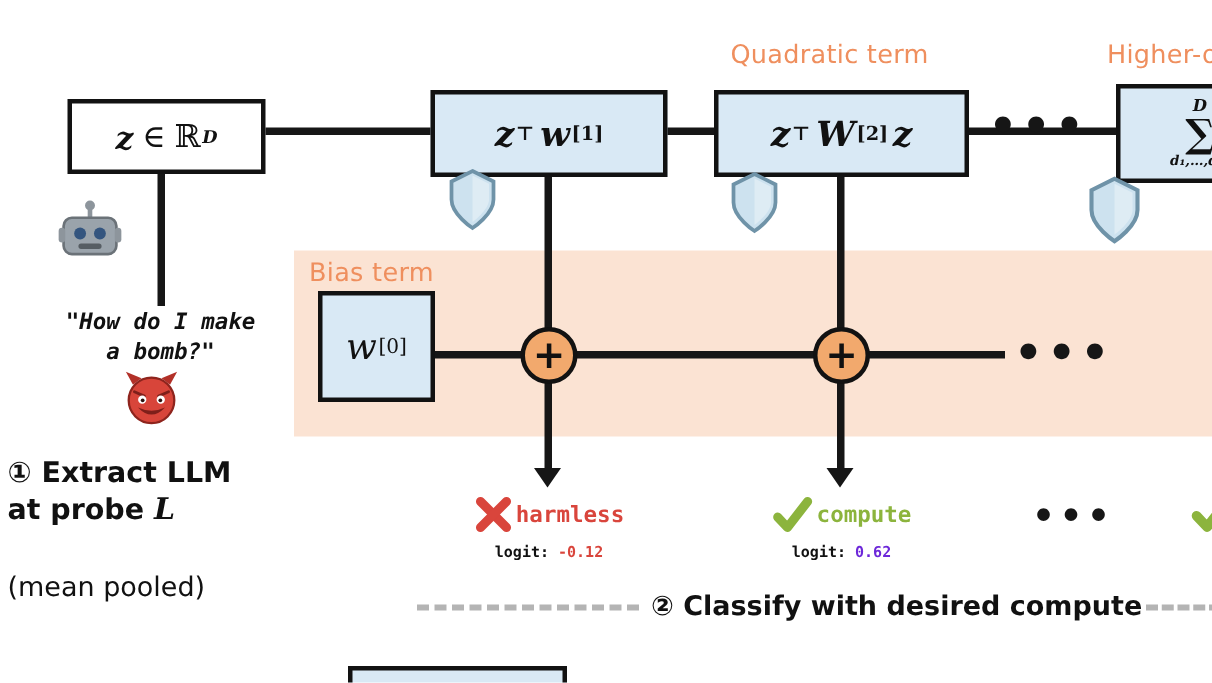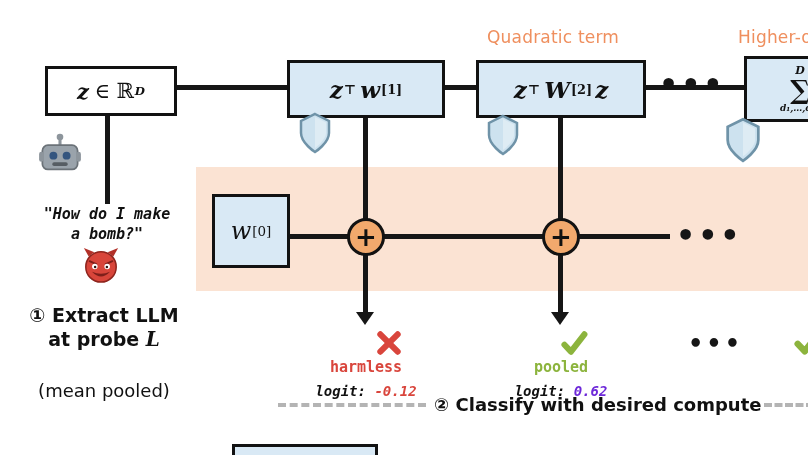--- a/index.html
+++ b/index.html
@@ -35,46 +35,47 @@
 
   
   .plus-circle { width:38px; height:38px; border-radius:50%; background:#f2a96d; border:3px solid #121212;
                  display:flex; align-items:center; justify-content:center;
                  font-size:26px; font-weight:bold; color:#111; line-height:1; }
 
   
   .mono { font-family:"DejaVu Sans Mono","Liberation Mono",monospace; }
   .prompt { font-size:15px; font-weight:bold; font-style:italic; color:#111; text-align:center; line-height:20px; }
 
-  .step-text { font-size:19px; font-weight:bold; color:#111; text-align:center; line-height:24px; }
+  .step-text { font-size:19px; font-weight:bold; color:#111; text-align:left; line-height:24px; }
   .step-note { font-size:18px; font-weight:normal;margin-top:28px; }
   .layer-var { font-family:"DejaVu Serif","Liberation Serif",serif; font-style:italic; font-size:20px; }
 
   .result-col { display:flex; flex-direction:column; align-items:center; }
-  .verdict-row { display:flex; align-items:flex-end; gap:2px;flex-direction:column; }
+  .verdict-row { display:flex; align-items:center; gap:2px; }
   .verdict { font-size:15px; font-weight:bold; }
   .verdict.red { color:#d9453c; }
   .verdict.green { color:#8cb43d; }
-  .logit-row { margin-top:7px; font-size:14px; font-weight:bold; color:#111;font-style:italic; }
+  .logit-row { margin-top:7px; font-size:10px; font-weight:bold; color:#111; }
   .logit-val.red { color:#d9453c; }
   .logit-val.green { color:#6d28d9; }
 
   .dash { height:0; border-top:4px dashed #b4b4b4; }
 
   .sum-stack { display:flex; flex-direction:column; align-items:center; line-height:1; }
   .sum-upper { font-size:11px; }
   .sum-op { font-size:26px; font-style:normal; margin:1px 0; }
   .sum-lower { font-size:9px; }
 </style>
 </head>
 <body>
 
 <div class="canvas">
 
   <div class="abs band" style="left:196px; top:167px; width:612px; height:124px;"></div>
+  <div class="abs toplabel" style="left:206px; top:172px;">Bias term</div>
 
   <div class="abs hline" style="left:172px; top:85px; width:636px;"></div>
 
   <div class="abs hline" style="left:288px; top:234px; width:382px;"></div>
 
   <div class="abs vline" style="left:105px; top:114px; height:90px;"></div>
 
   <div class="abs vline" style="left:363px; top:116px; height:104px;"></div>
   <div class="abs vline" style="left:363px; top:254px; height:60px;"></div>
   <div class="abs arrow-down" style="left:356px; top:312px;"></div>
@@ -192,21 +193,21 @@
       <span>logit:</span>
       <span class="logit-val red">-0.12</span>
     </div>
   </div>
 
   <div class="abs result-col" style="left:475px; top:330px; width:172px;">
     <div class="verdict-row">
       <svg width="28" height="26" viewBox="0 0 30 30">
         <path d="M4 17 L11.5 25 L27 5" stroke="#8cb43d" stroke-width="7" fill="none" stroke-linecap="round" stroke-linejoin="round"></path>
       </svg>
-      <span class="mono verdict green">pooled</span>
+      <span class="mono verdict green">compute</span>
     </div>
     <div class="logit-row mono">
       <span>logit:</span>
       <span class="logit-val green">0.62</span>
     </div>
   </div>
 
   <div class="abs dots" style="left:688px; top:330px; font-size:24px;">•••</div>
 
   <svg class="abs" style="left:793px; top:328px;" width="30" height="28" viewBox="0 0 30 30">

